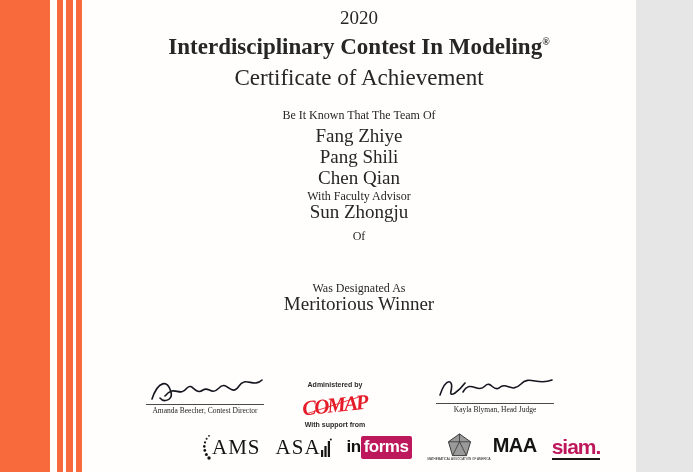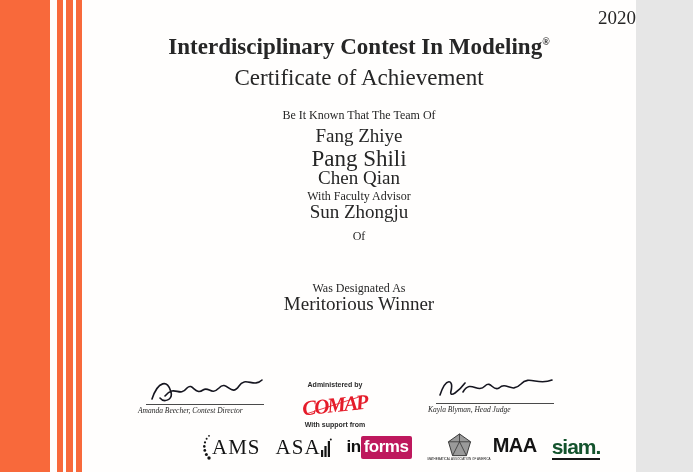--- a/index.html
+++ b/index.html
@@ -8,37 +8,37 @@
   
   .bar-main{position:absolute;left:0;top:0;width:50px;height:472px;background:#f8693b;}
   .stripe{position:absolute;top:0;height:472px;background:#f8693b;}
   .stripe.s1{left:57px;width:6px;}
   .stripe.s2{left:66px;width:7px;}
   .stripe.s3{left:76px;width:6px;}
   
   .gray-panel{position:absolute;left:636px;top:0;width:57px;height:472px;background:#e6e6e6;}
   
   .line{position:absolute;left:82px;width:554px;text-align:center;line-height:1.05;}
-  .year{top:8px;font-size:19px;text-align:right;}
+  .year{top:8px;font-size:19px;}
   .title1{top:35px;font-size:23px;font-weight:bold;}
   .title1 sup{font-size:10px;}
   .title2{top:66px;font-size:23px;}
   .small{font-size:12px;}
   .intro{top:109px;}
   .member0{top:126px;font-size:19px;}
-  .member1{top:147px;font-size:23px;text-align:center;}
+  .member1{top:147px;font-size:19px;text-align:center;}
   .member2{top:168px;font-size:19px;}
   .advlabel{top:190px;}
   .advisor{top:202px;font-size:19px;}
   .oflabel{top:230px;}
   .institution{top:251px;font-size:19px;}
   .deslabel{top:282px;}
   .designation{top:294px;font-size:19px;}
   
-  .sigblock{position:absolute;width:134px;text-align:left;font-style:italic;}
+  .sigblock{position:absolute;width:134px;text-align:center;}
   .sig-left{left:138px;top:372px;}
   .sig-right{left:428px;top:371px;}
   .sigblock svg{display:block;margin:0 auto;}
   .sigrule{height:0;border-top:1px solid #4a4a4a;margin:0 8px;}
   .siglabel{font-size:7.5px;letter-spacing:0;margin-top:1px;color:#1e1e1e;}
   
   .comap{position:absolute;left:298px;top:381px;width:74px;text-align:center;
          font-family:"Liberation Sans","DejaVu Sans",sans-serif;}
   .comap .tiny{font-size:7px;font-weight:bold;color:#2a2a2a;}
   .comap svg{display:block;margin:1px auto 0 auto;}
@@ -51,21 +51,21 @@
   .asa-text,.ams-text{font-family:"Liberation Serif","DejaVu Serif",serif;
             font-size:21px;color:#141414;letter-spacing:1px;}
   .informs{display:flex;align-items:center;}
   .informs .in{font-weight:bold;font-size:17px;color:#111;letter-spacing:-0.5px;}
   .informs .forms{font-weight:bold;font-size:17px;color:#fff;background:#be185d;
             padding:1px 4px 2px 3px;border-radius:2px;letter-spacing:-0.5px;}
   .maa{display:flex;align-items:flex-start;gap:2px;}
   .maa .icon-wrap{display:flex;flex-direction:column;align-items:center;}
   .maa .tagline{font-size:3px;color:#111;white-space:nowrap;line-height:1;margin-top:1px;}
   .maa .maa-text{font-weight:bold;font-size:20px;color:#141414;letter-spacing:-0.5px;margin-top:1px;}
-  .siam{font-weight:bold;font-size:21px;color:#14532d;letter-spacing:-1px;
+  .siam{font-weight:bold;font-size:21px;color:#be185d;letter-spacing:-1px;
         font-family:"Liberation Sans","DejaVu Sans",sans-serif;}
   .siam span{border-bottom:2px solid #161616;}
 </style>
 </head>
 <body>
 
 <div class="page">
 
   <div class="bar-main"></div>
   <div class="stripe s1"></div>

